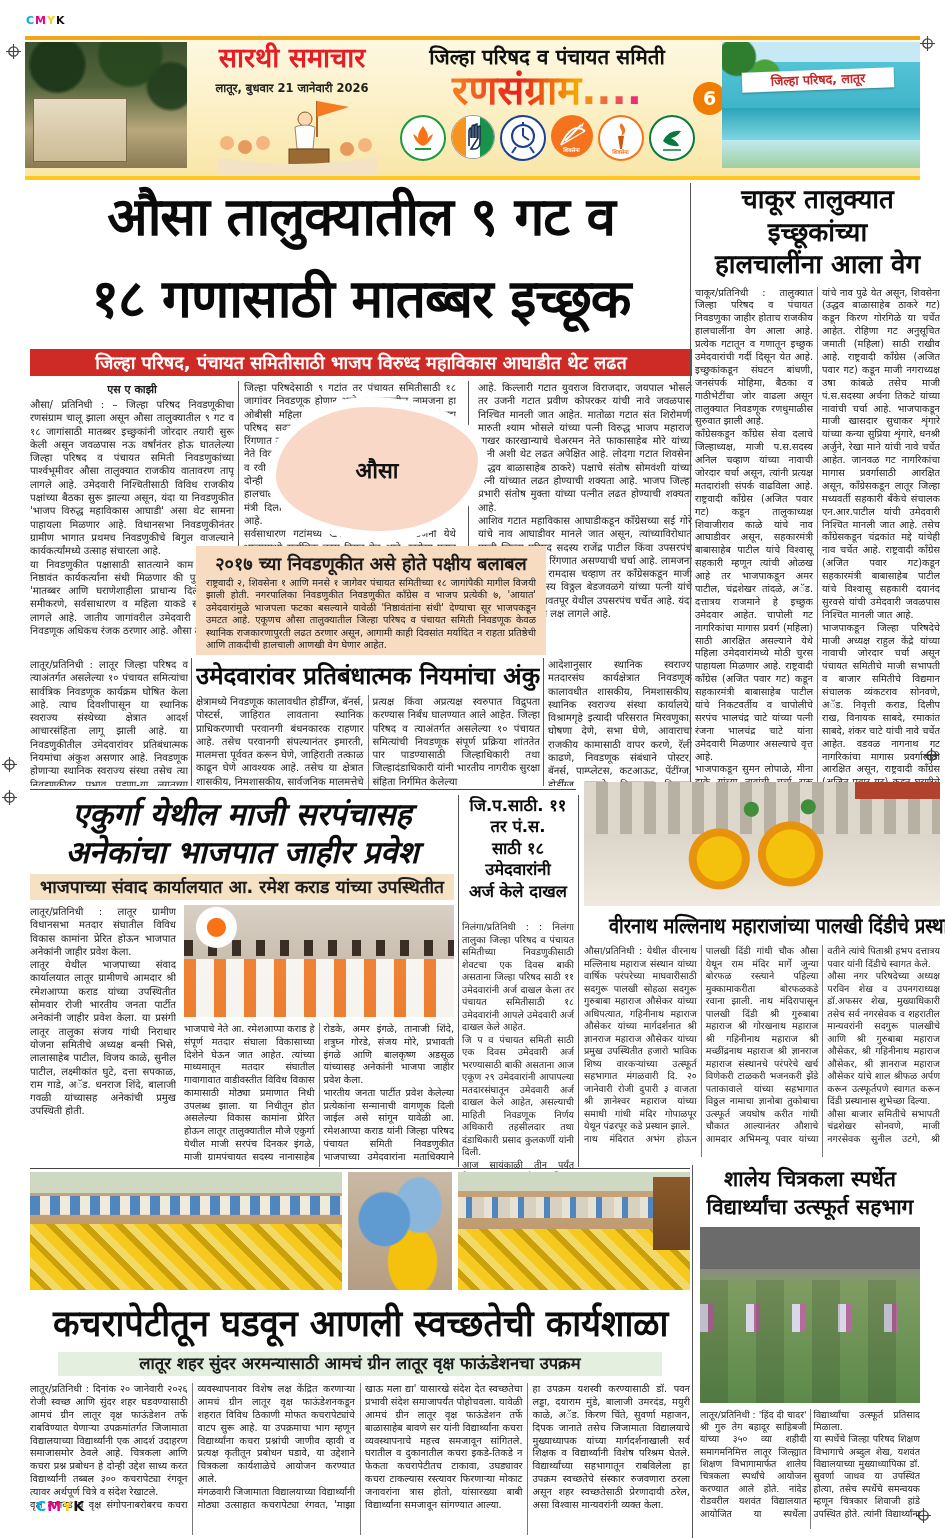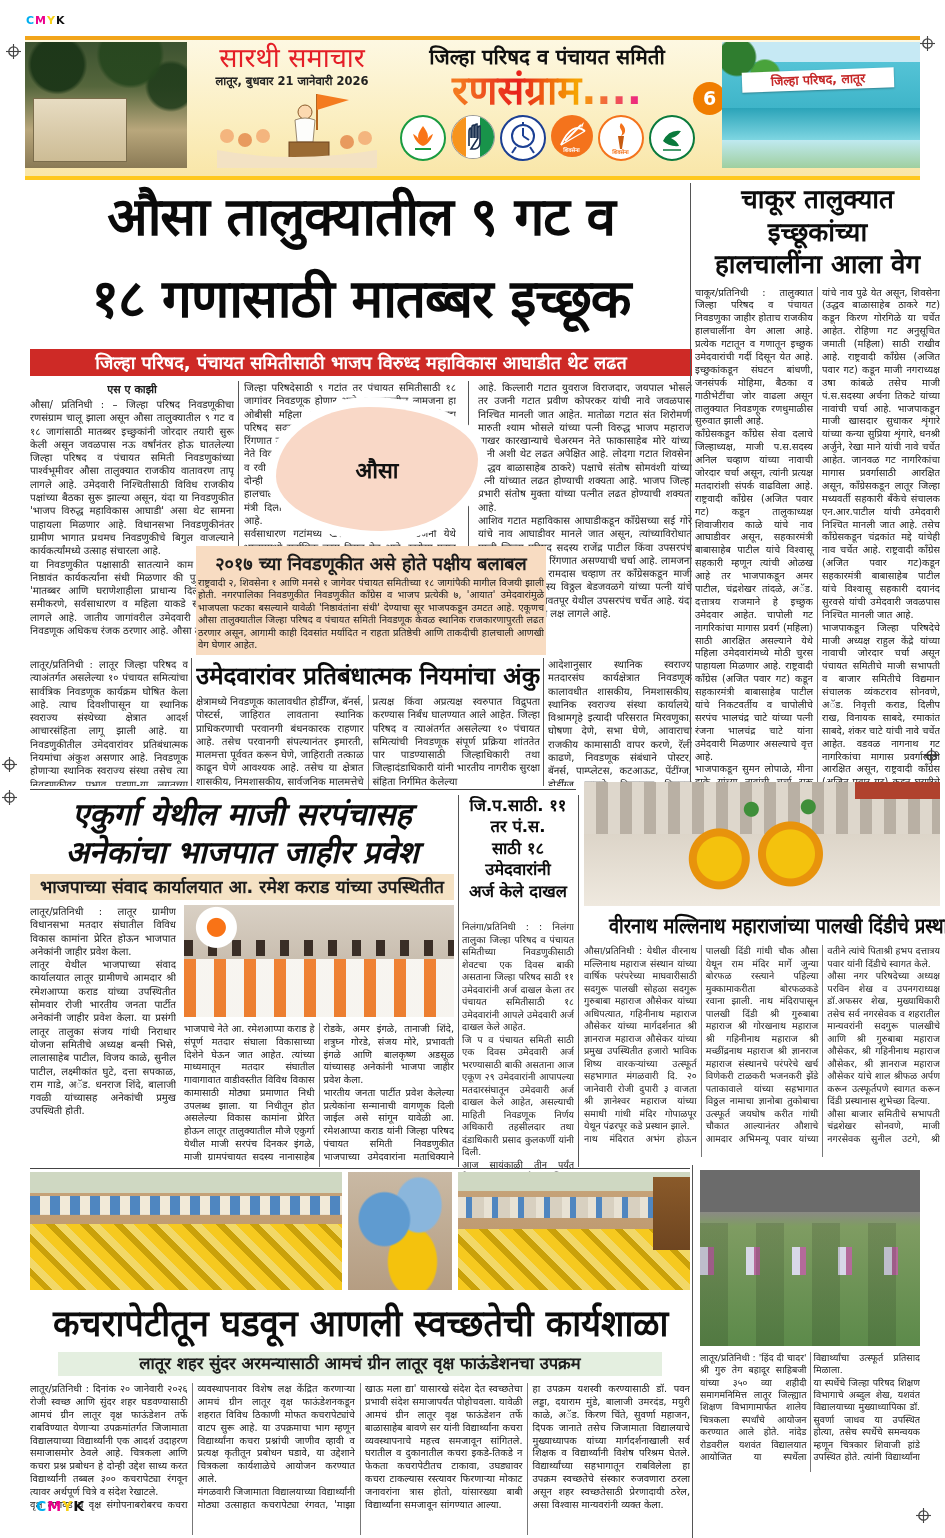--- a/index.html
+++ b/index.html
@@ -28,22 +28,22 @@
     background:linear-gradient(180deg,#e7dcc2,#cdbc95);border:1px solid #7b6d4c;}
   .hphoto-right{right:0;width:198px;
     background:linear-gradient(180deg,#c6e9f4 0%,#c6e9f4 16%,#54c3d6 16%,#3fb5c9 52%,#2aa3b8 52%,#7fd6e2 78%,#bfe9f0 78%,#9fcf9f 100%);}
   .hphoto-right .leaves{position:absolute;left:-6px;top:-6px;width:70px;height:70px;
     background:radial-gradient(circle at 30% 30%,#2f7d2f 0 18px,transparent 20px),
                radial-gradient(circle at 70% 55%,#49a33b 0 14px,transparent 16px);}
   .zp-board{position:absolute;left:20px;top:28px;width:152px;height:20px;background:#ffffff;
     color:#c62828;font-weight:bold;font-size:12.5px;line-height:20px;text-align:center;
     transform:rotate(-2deg);box-shadow:0 1px 2px rgba(0,0,0,.3);}
   .masthead{position:absolute;left:166px;top:4px;width:202px;text-align:center;}
-  .masthead-title{font-size:27px;font-weight:400;color:#e41e26;line-height:1.05;}
-  .masthead-date{font-size:11.5px;font-weight:bold;color:#222;margin-top:1px;}
+  .masthead-title{font-size:27px;font-weight:700;color:#e41e26;line-height:1.05;}
+  .masthead-date{font-size:11.5px;font-weight:bold;color:#222;margin-top:8px;}
   .banner{position:absolute;left:372px;top:2px;width:300px;text-align:center;}
   .banner-kicker{font-size:20.5px;font-weight:800;color:#101010;}
   .banner-title{font-size:40px;font-weight:800;line-height:1.02;color:#e8351f;}
   @supports (-webkit-background-clip:text){
     .banner-title{background:linear-gradient(90deg,#e8211d 0%,#f47b20 20%,#e8211d 40%,#f6a500 60%,#ec1c8d 82%,#f01f68 100%);
       -webkit-background-clip:text;background-clip:text;color:transparent;}}
   .symbols{display:flex;justify-content:center;gap:5px;margin-top:4px;}
   .sym{width:42px;height:42px;border-radius:50%;background:#fff;position:relative;flex:none;
        display:flex;align-items:center;justify-content:center;overflow:hidden;}
   .sym svg{width:100%;height:100%;}
@@ -60,21 +60,21 @@
   .main-art{position:absolute;left:30px;top:381px;width:662px;height:274px;}
   .main-art .colA{position:absolute;left:0;top:0;width:204px;height:274px;}
   .main-art .colB{position:absolute;left:214px;top:0;width:212px;height:274px;}
   .main-art .colC{position:absolute;left:448px;top:0;width:214px;height:274px;}
   .byline-center{font-size:11px;font-weight:bold;text-align:center;margin-bottom:2px;}
   .map{position:absolute;left:246px;top:26px;width:202px;height:124px;background:#f9d8c7;
     border-radius:46% 54% 48% 52%/56% 42% 58% 44%;box-shadow:0 0 0 10px #fff;
     display:flex;align-items:center;justify-content:center;z-index:2;}
   .map span{font-size:22px;font-weight:800;color:#111;}
   .box2017{position:absolute;left:166px;top:165px;width:350px;height:109px;background:#f8dcc2;
-    padding:5px 2px;box-sizing:border-box;z-index:3;}
+    padding:5px 10px;box-sizing:border-box;z-index:3;}
   .box2017 .bt{font-size:18px;font-weight:800;text-align:center;margin-bottom:2px;}
   .box2017 .bb{font-size:9.6px;line-height:1.3;text-align:justify;overflow:hidden;height:72px;}
   
   .vr{position:absolute;width:1px;background:#555;}
   .hr{position:absolute;height:1px;background:#444;}
   
   .ankush{position:absolute;left:30px;top:658px;width:662px;height:128px;}
   .ankush .lcol{position:absolute;left:0;top:0;width:158px;height:128px;}
   .ankush .ccol{position:absolute;left:166px;top:0;width:344px;height:128px;}
   .ankush .ccol h3{font-size:24px;font-weight:800;text-align:center;white-space:nowrap;overflow:hidden;}
@@ -399,20 +399,22 @@
     <div class="subhead">लातूर शहर सुंदर अरमन्यासाठी आमचं ग्रीन लातूर वृक्ष फाऊंडेशनचा उपक्रम</div>
     <div class="txt cols4 body">लातूर/प्रतिनिधी : दिनांक २० जानेवारी २०२६ रोजी स्वच्छ आणि सुंदर शहर घडवण्यासाठी आमचं ग्रीन लातूर वृक्ष फाऊंडेशन तर्फे राबविण्यात येणाऱ्या उपक्रमांतर्गत जिजामाता विद्यालयाच्या विद्यार्थ्यांनी एक आदर्श उदाहरण समाजासमोर ठेवले आहे. चित्रकला आणि कचरा प्रश्न प्रबोधन हे दोन्ही उद्देश साध्य करत विद्यार्थ्यांनी तब्बल ३०० कचरापेट्या रंगवून त्यावर अर्थपूर्ण चित्रे व संदेश रेखाटले.
 वृक्ष लागवड व वृक्ष संगोपनाबरोबरच कचरा व्यवस्थापनावर विशेष लक्ष केंद्रित करणाऱ्या आमचं ग्रीन लातूर वृक्ष फाऊंडेशनकडून शहरात विविध ठिकाणी मोफत कचरापेट्यांचे वाटप सुरू आहे. या उपक्रमाचा भाग म्हणून विद्यार्थ्यांना कचरा प्रश्नांची जाणीव व्हावी व प्रत्यक्ष कृतीतून प्रबोधन घडावे, या उद्देशाने चित्रकला कार्यशाळेचे आयोजन करण्यात आले.
 मंगळवारी जिजामाता विद्यालयाच्या विद्यार्थ्यांनी मोठ्या उत्साहात कचरापेट्या रंगवत, 'माझा खाऊ मला द्या' यासारखे संदेश देत स्वच्छतेचा प्रभावी संदेश समाजापर्यंत पोहोचवला. यावेळी आमचं ग्रीन लातूर वृक्ष फाऊंडेशन तर्फे बाळासाहेब बावणे सर यांनी विद्यार्थ्यांना कचरा व्यवस्थापनाचे महत्त्व समजावून सांगितले. घरातील व दुकानातील कचरा इकडे-तिकडे न फेकता कचरापेटीतच टाकावा, उघड्यावर कचरा टाकल्यास रस्त्यावर फिरणाऱ्या मोकाट जनावरांना त्रास होतो, यांसारख्या बाबी विद्यार्थ्यांना समजावून सांगण्यात आल्या.
 हा उपक्रम यशस्वी करण्यासाठी डॉ. पवन लड्डा, दयाराम मुंडे, बालाजी उमरदंड, मयुरी काळे, अॅड. किरण चिंते, सुवर्णा महाजन, दिपक जानाते तसेच जिजामाता विद्यालयाचे मुख्याध्यापक यांच्या मार्गदर्शनाखाली सर्व शिक्षक व विद्यार्थ्यांनी विशेष परिश्रम घेतले. विद्यार्थ्यांच्या सहभागातून राबविलेला हा उपक्रम स्वच्छतेचे संस्कार रुजवणारा ठरला असून शहर स्वच्छतेसाठी प्रेरणादायी ठरेल, असा विश्वास मान्यवरांनी व्यक्त केला.</div>
   </section>
 
   <div class="vr" style="left:692px;top:1165px;height:373px;"></div>
 
   <section class="drawing">
+    <h3>शालेय चित्रकला स्पर्धेत
+विद्यार्थ्यांचा उत्स्फूर्त सहभाग</h3>
     <div class="ph-draw"></div>
     <div class="txt body">लातूर/प्रतिनिधी : 'हिंद दी चादर' श्री गुरु तेग बहादूर साहिबजी यांच्या ३५० व्या शहीदी समागमनिमित्त लातूर जिल्ह्यात शिक्षण विभागामार्फत शालेय चित्रकला स्पर्धांचे आयोजन करण्यात आले होते. नांदेड रोडवरील यशवंत विद्यालयात आयोजित या स्पर्धेला विद्यार्थ्यांचा उत्स्फूर्त प्रतिसाद मिळाला.
 या स्पर्धेचे जिल्हा परिषद शिक्षण विभागाचे अब्दुल शेख, यशवंत विद्यालयाच्या मुख्याध्यापिका डॉ. सुवर्णा जाधव या उपस्थित होत्या, तसेच स्पर्धेचे समन्वयक म्हणून चित्रकार शिवाजी हांडे उपस्थित होते. त्यांनी विद्यार्थ्यांना स्पर्धे विषयी नियमांविषयी माहिती दिली.
 लातूर जिल्ह्यातील सर्व १० तालुकास्तरीय स्पर्धांमधून निवड झालेले ३० विद्यार्थी यावेळी उपस्थित होते. परीक्षक म्हणून चंद्रशेखर भालेराव व तेजस शेरखाने यांनी काम पहिले. स्पर्धक विद्यार्थ्यांनी यावेळी 'हिंद दी चादर' श्री गुरु तेग बहादूर साहिबजी यांच्या जीवनावर आधारित विविध चित्रे रेखाटली.</div>
   </section>
 
   <div class="cmyk" style="left:36px;top:1498px;font-size:14px;">
     <span class="c">C</span><span class="m">M</span><span class="y">Y</span><span class="k">K</span>
   </div>
 

